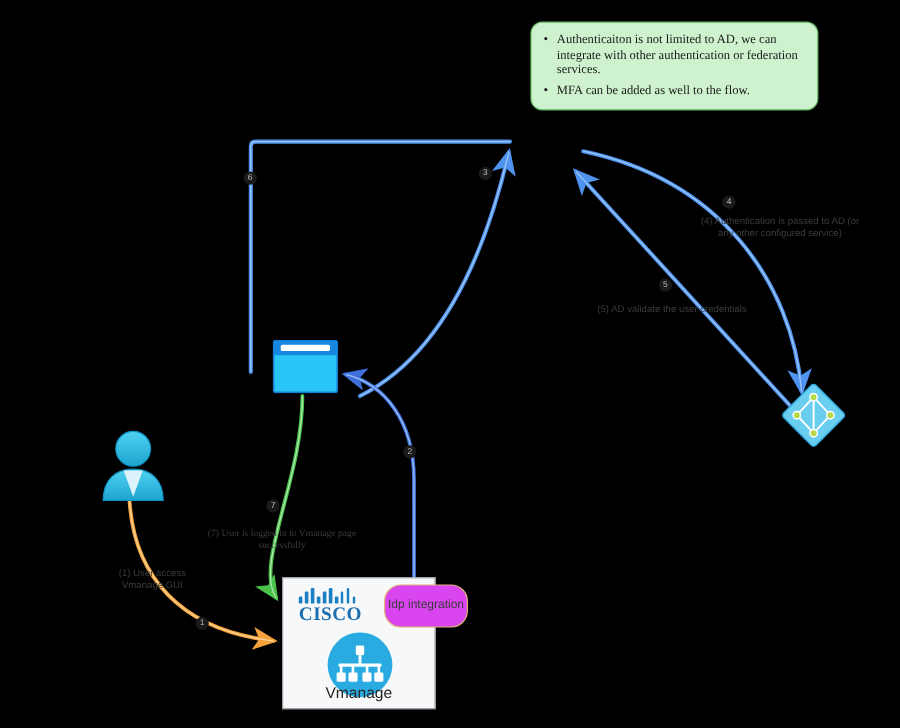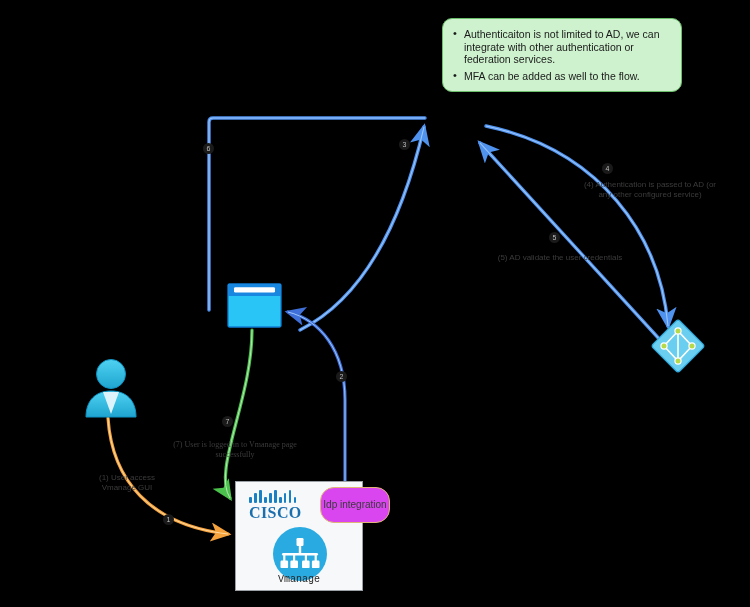--- a/index.html
+++ b/index.html
@@ -4,21 +4,21 @@
 <style>
   html,body{margin:0;padding:0;background:#000;}
   body{width:750px;height:607px;overflow:hidden;
        font-family:"Liberation Sans","DejaVu Sans",sans-serif;}
   #stage{position:relative;width:750px;height:607px;background:#000;}
   svg#wires{position:absolute;left:0;top:0;width:750px;height:607px;}
 
   
   .note{position:absolute;left:442px;top:18px;width:240px;height:74px;
         background:#cdf2cd;border:1px solid #6bbf6b;border-radius:10px;
-        box-sizing:border-box;padding:9px 12px 0 10px;}
+        box-sizing:border-box;padding:9px 12px 0 10px;font-family:Liberation Serif, serif;}
   .note ul{margin:0;padding:0;list-style:none;}
   .note li{position:relative;padding-left:11px;color:#1a1a1a;
            font-size:10.5px;line-height:12.6px;margin-bottom:4px;}
   .note li:before{content:"•";position:absolute;left:0;top:-1px;
            color:#1a1a1a;font-size:11px;}
 
   
   .lbl{position:absolute;color:#3c3c3c;font-size:8px;line-height:10px;
        text-align:center;white-space:pre-line;pointer-events:none;}
 
@@ -43,21 +43,21 @@
   .cisco-bars{display:flex;align-items:flex-end;gap:2.4px;height:13px;}
   .cisco-bars i{display:block;width:2.6px;background:#1b7fc4;border-radius:1px;}
   .cisco-word{font-family:Liberation Serif, serif;font-weight:bold;
               font-size:16px;letter-spacing:0.4px;color:#1b6faf;margin-top:1px;}
   .idp{position:absolute;left:84px;top:5px;width:70px;height:36px;
        background:#d946ef;border:1px solid #e0b477;border-radius:14px;
        color:#3a3a3a;font-size:10px;line-height:12px;text-align:center;
        display:flex;align-items:center;justify-content:center;box-sizing:border-box;}
   .vmgr-badge{position:absolute;left:36px;top:44px;width:56px;height:56px;}
   .vcap{position:absolute;left:0;right:0;bottom:5px;text-align:center;
-        font-size:10px;color:#262626;font-family:Liberation Mono, monospace;}
+        font-size:13px;color:#262626;}
 </style>
 </head>
 <body>
 
 <div id="stage">
 
   <svg id="wires" viewBox="0 0 750 607">
     <defs>
       <marker id="ah-blue" markerWidth="7" markerHeight="7" refX="5.4" refY="3" orient="auto">
           <path d="M0,0 L6.5,3 L0,6 L1.6,3 Z" fill="#4f93ef"></path>

